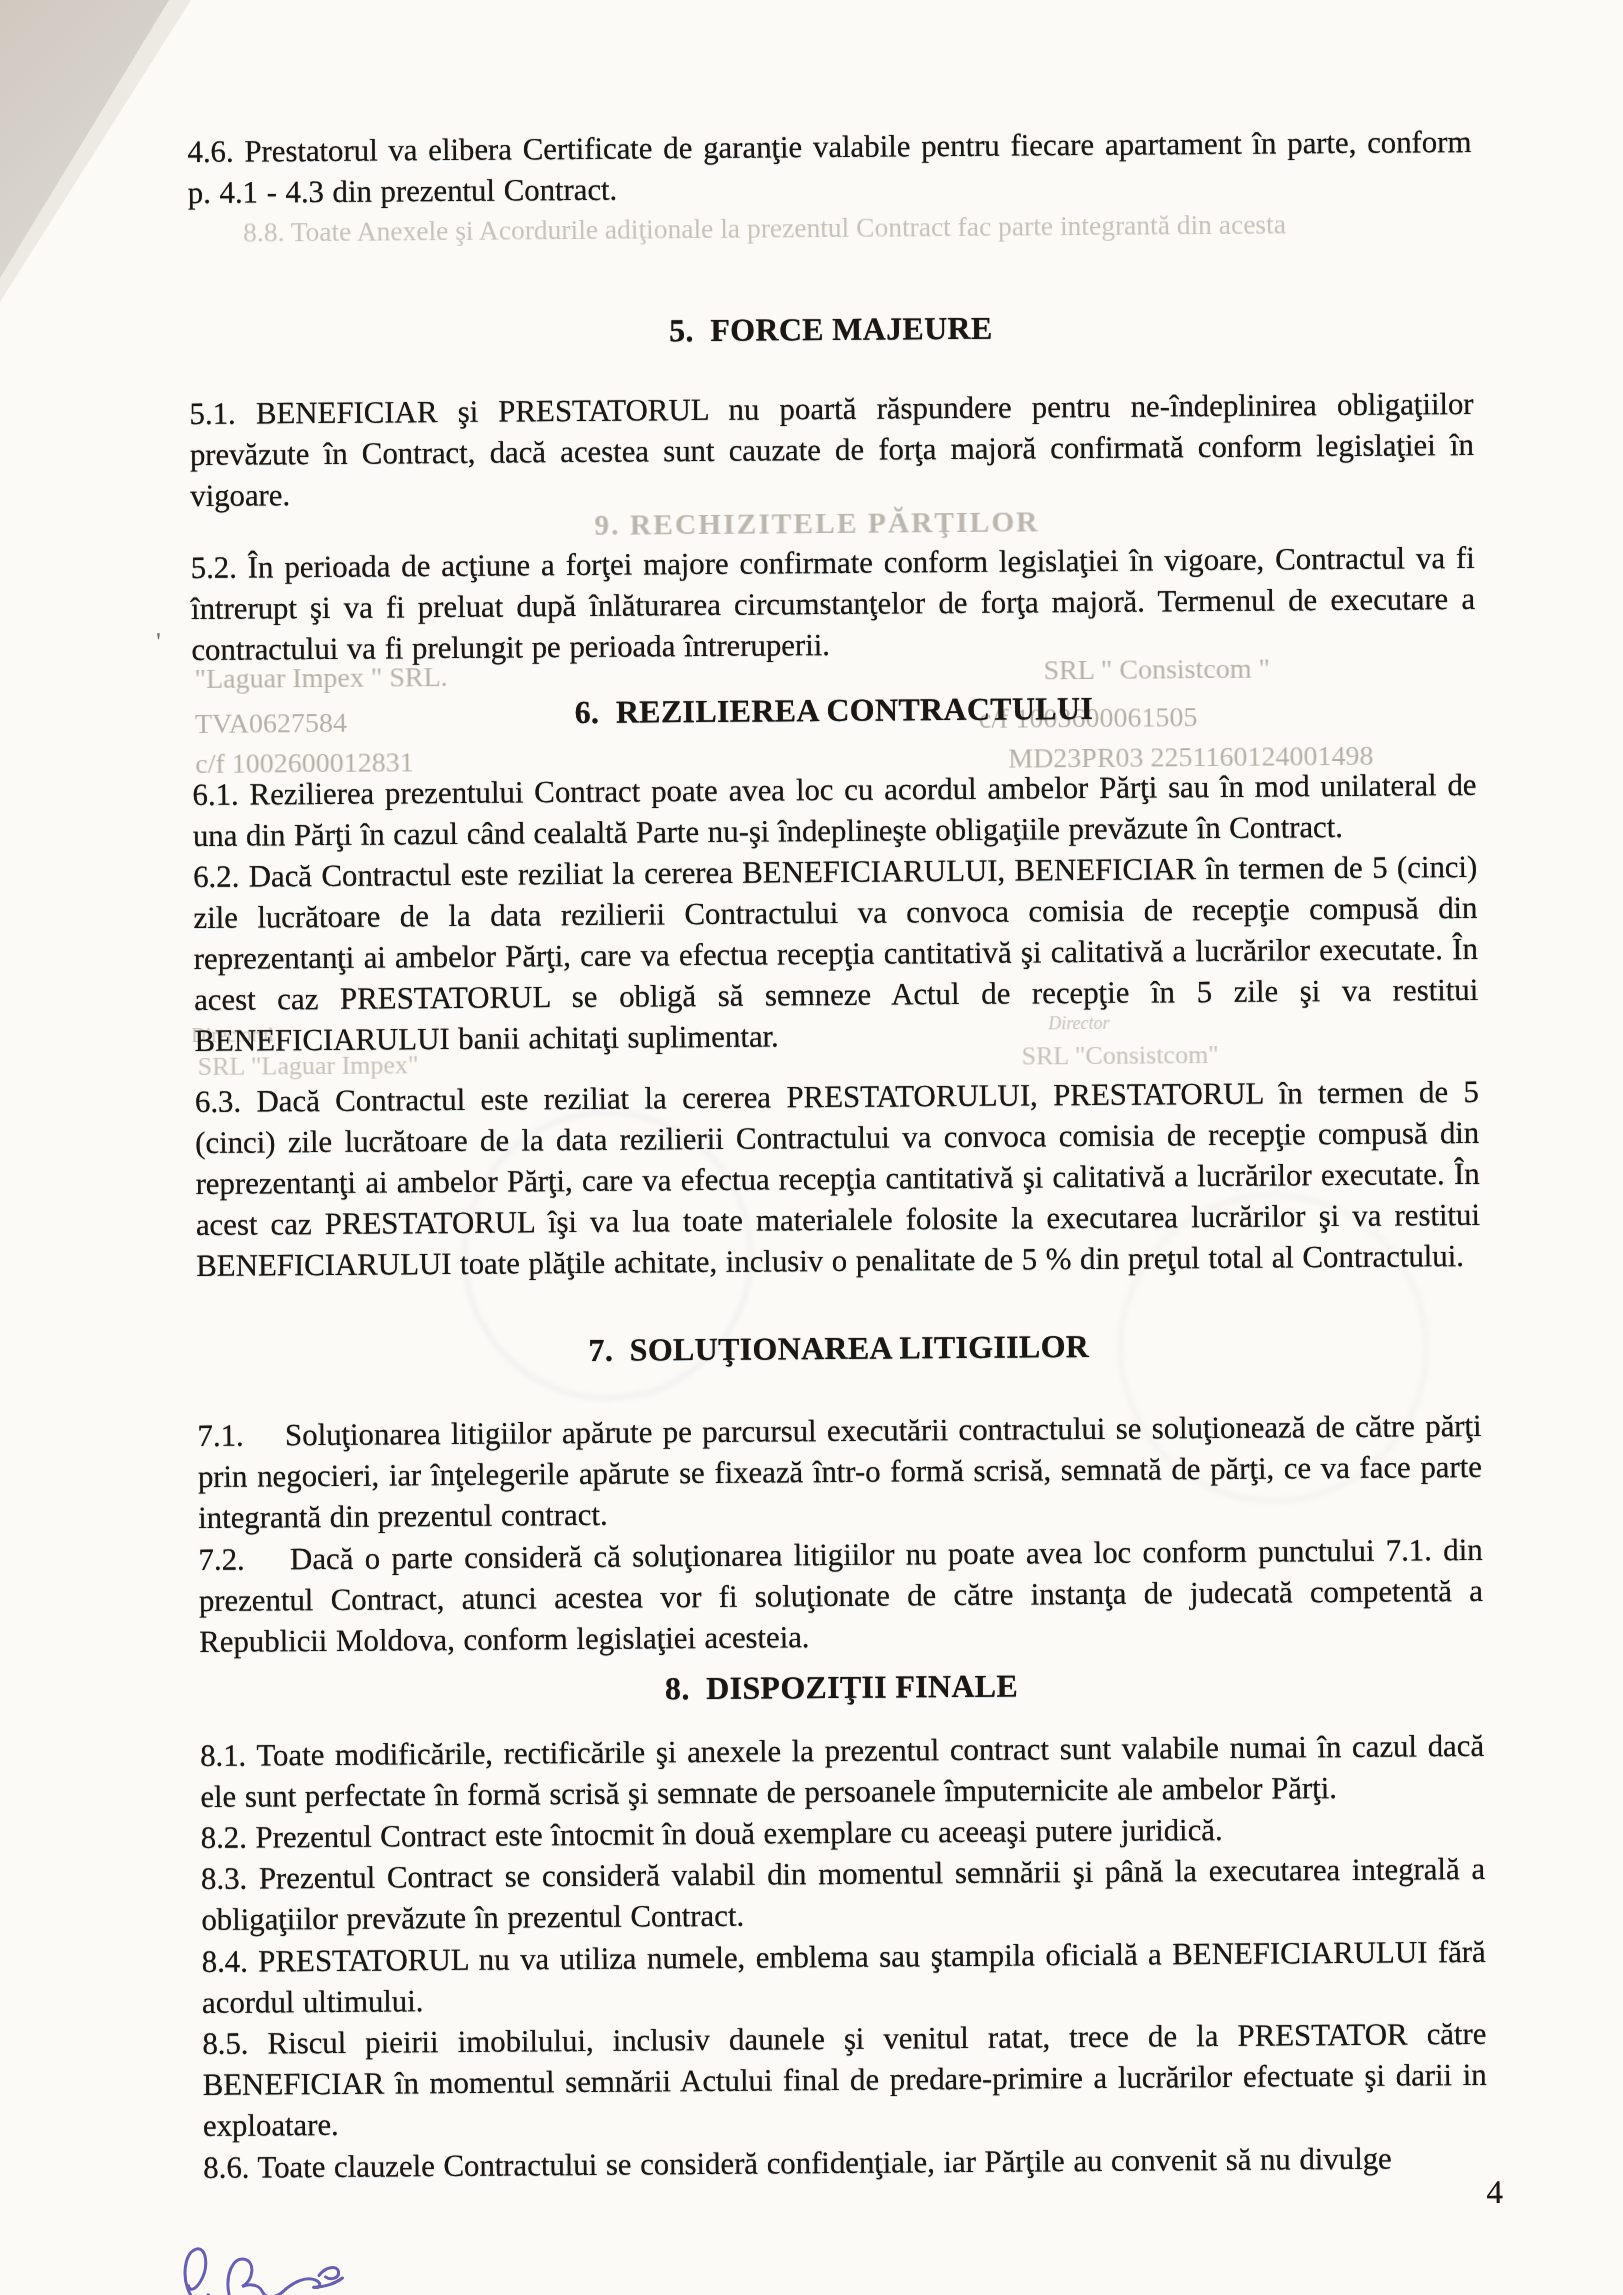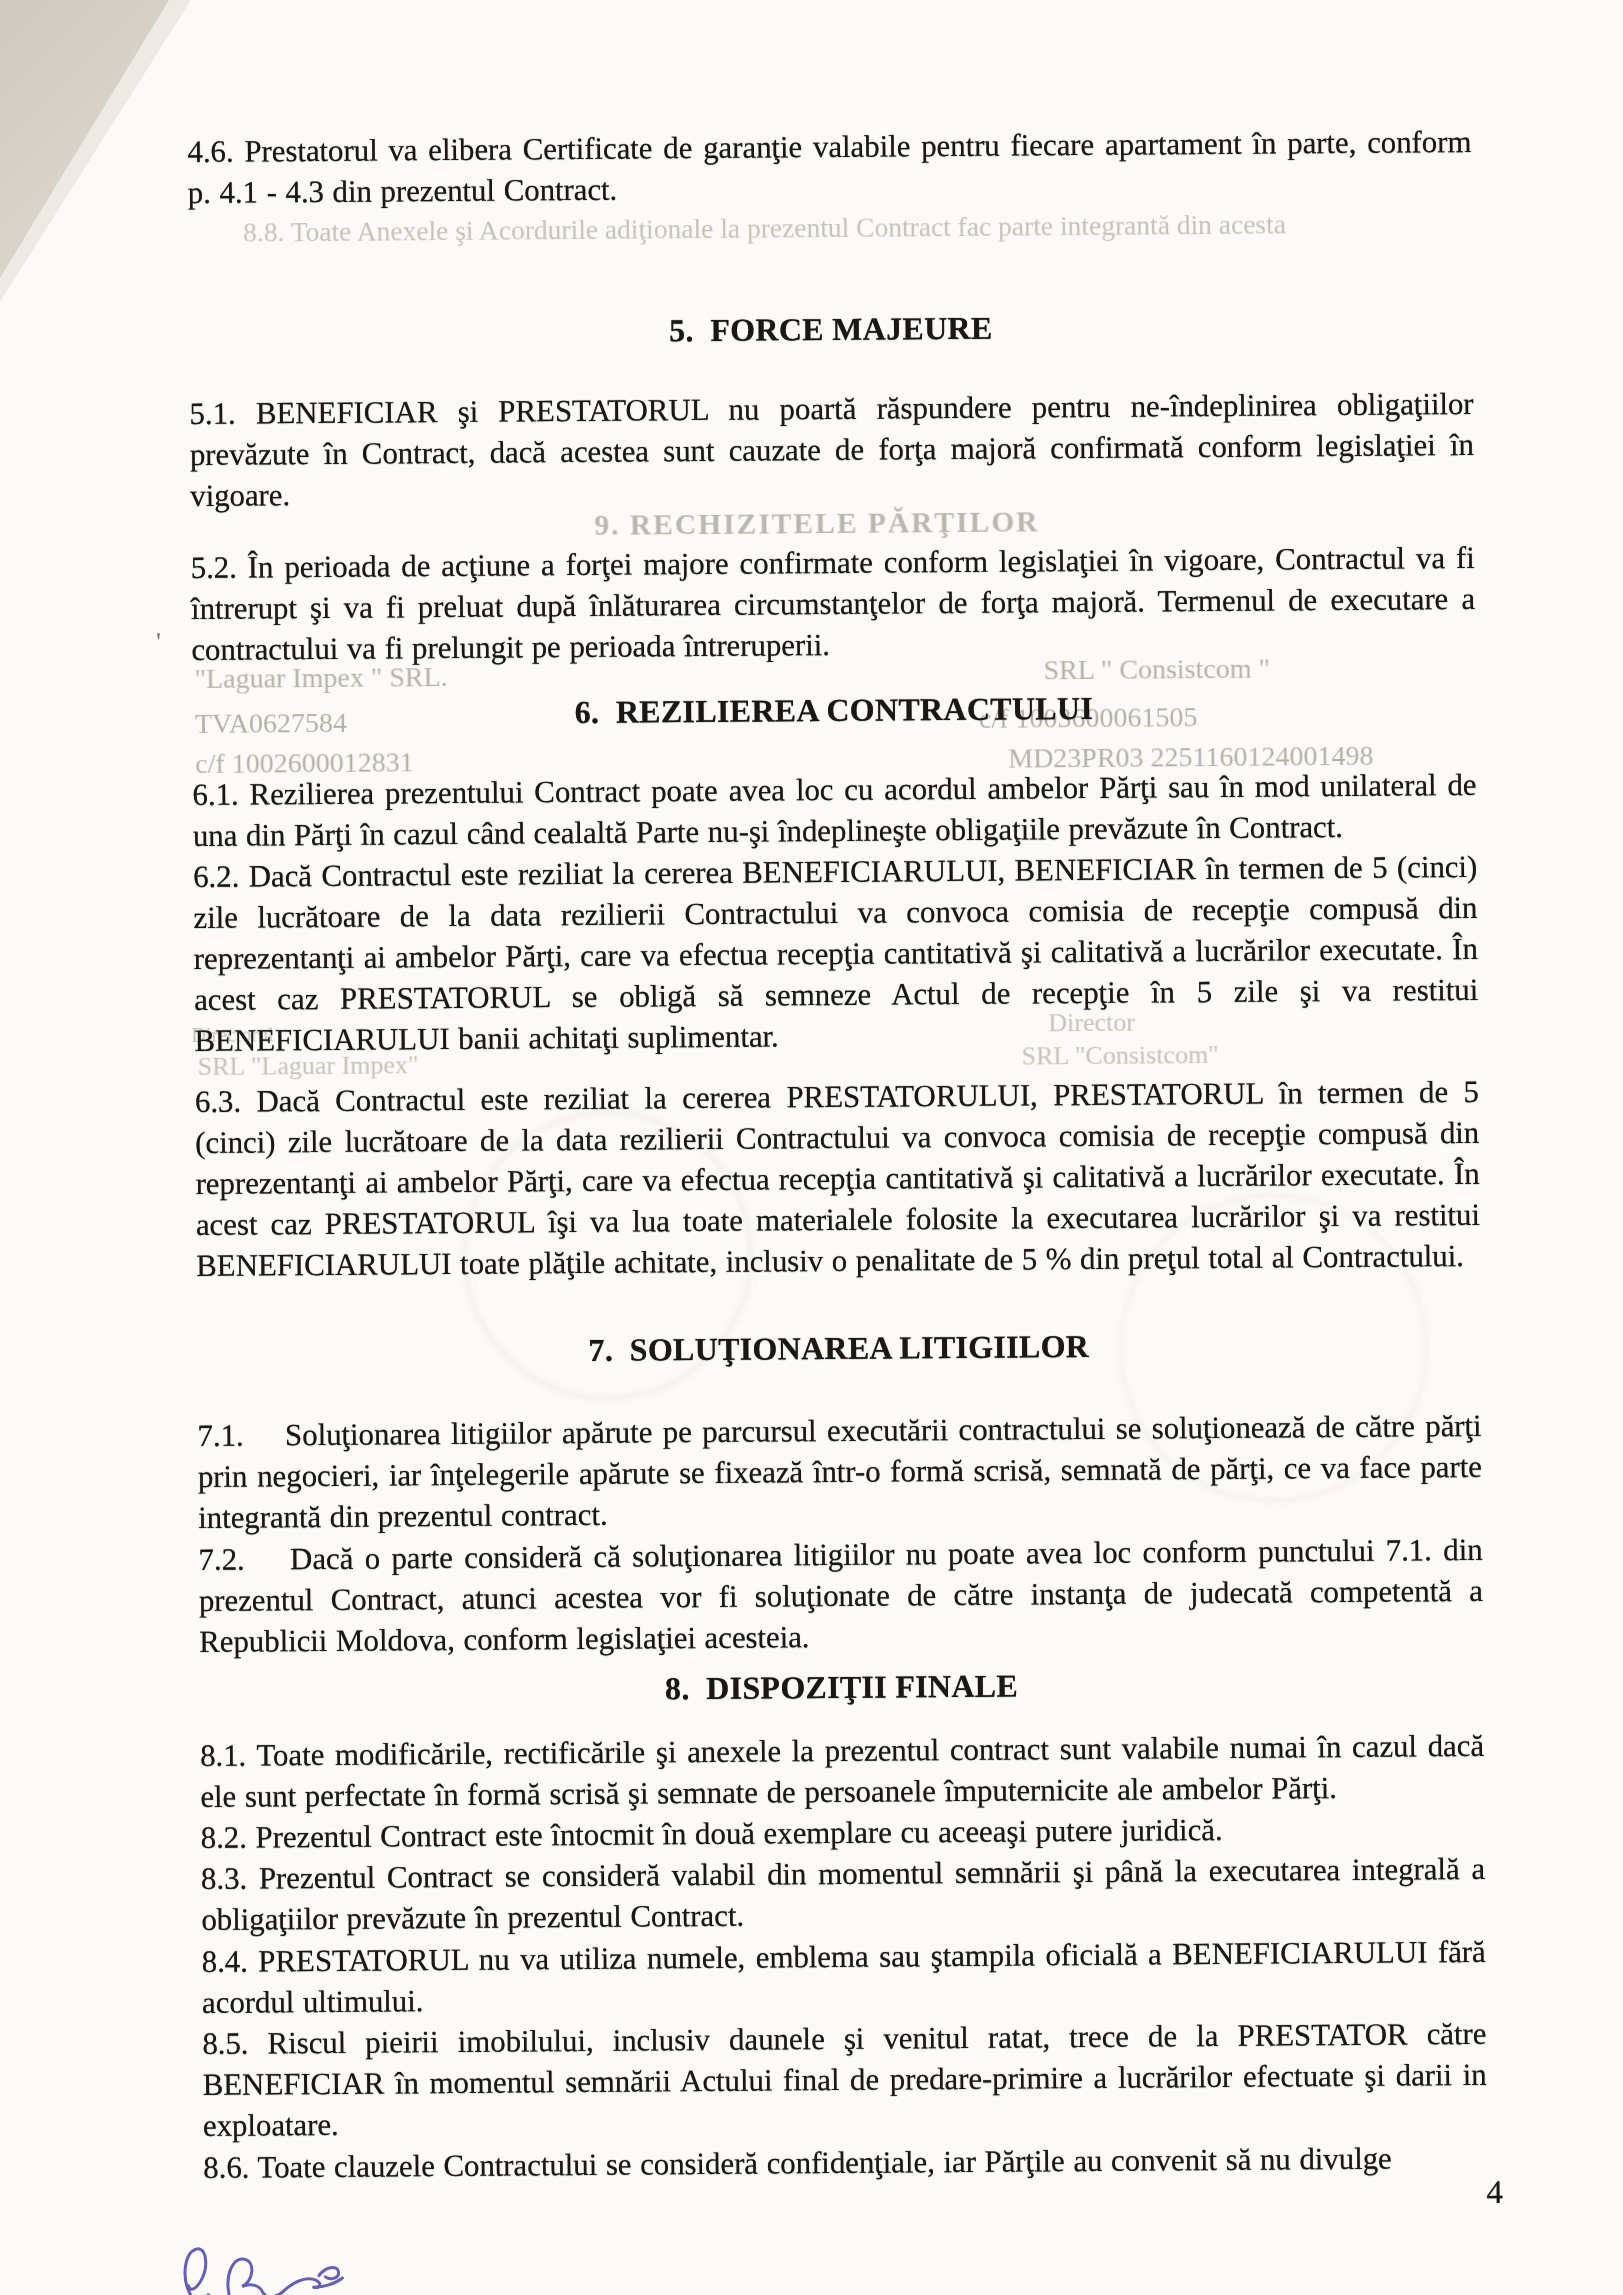--- a/index.html
+++ b/index.html
@@ -59,21 +59,21 @@
   #gl1{left:198px;top:662px;}
   #gr1{left:1047px;top:660px;}
   #h6{top:696px;}
   #gl2{left:198px;top:707px;}
   #gr2{left:982px;top:708px;}
   #gl3{left:198px;top:747px;}
   #gr3{left:1011px;top:748px;}
   #p61{top:774px;}
   #p62{top:856px;}
   #gdl{left:192px;top:1018px;font-size:20px;}
-  #gdr{left:1049px;top:1013px;font-size:26px;}
+  #gdr{left:1049px;top:1013px;font-size:18px;font-style:italic;}
   #gcl{left:198px;top:1050px;font-size:26px;}
   #gcr{left:1022px;top:1046px;font-size:26px;}
   #p63{top:1081px;}
   #h7{top:1334px;}
   #p71{top:1415px;}
   #p72{top:1539px;}
   #h8{top:1673px;}
   #p81{top:1735px;}
   #p82{top:1817px;}
   #p83{top:1858px;}

